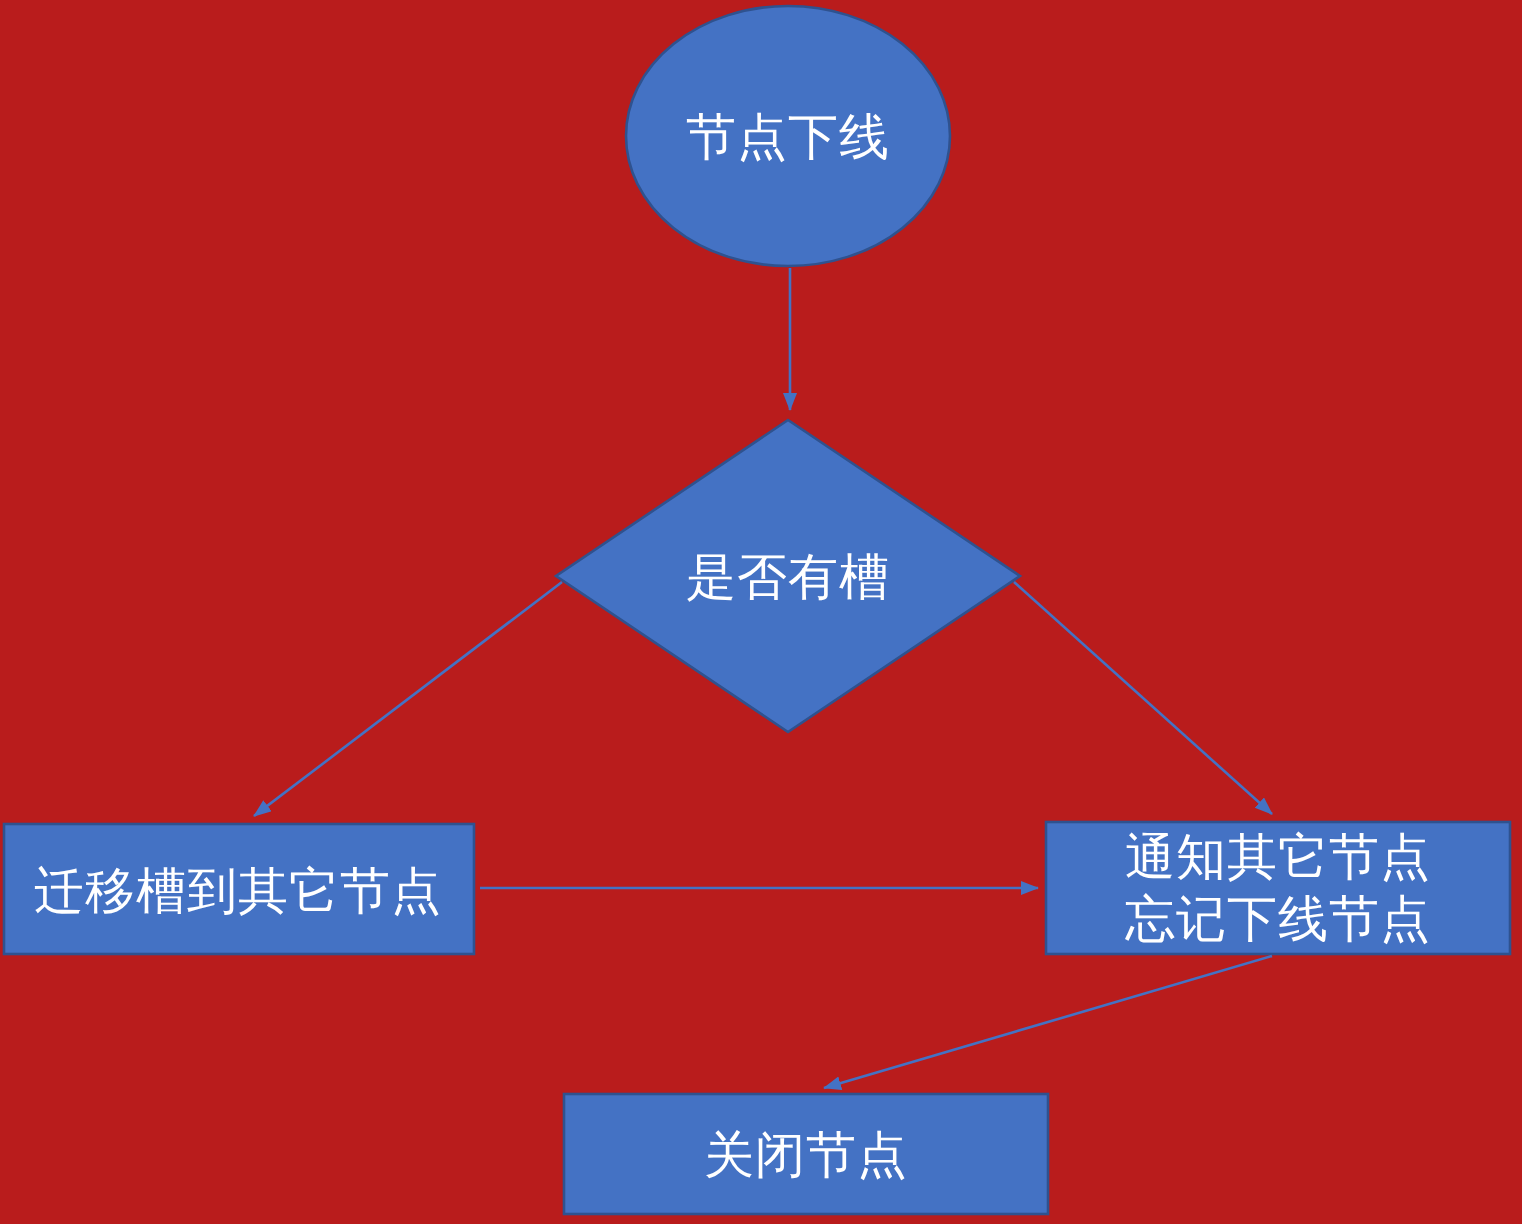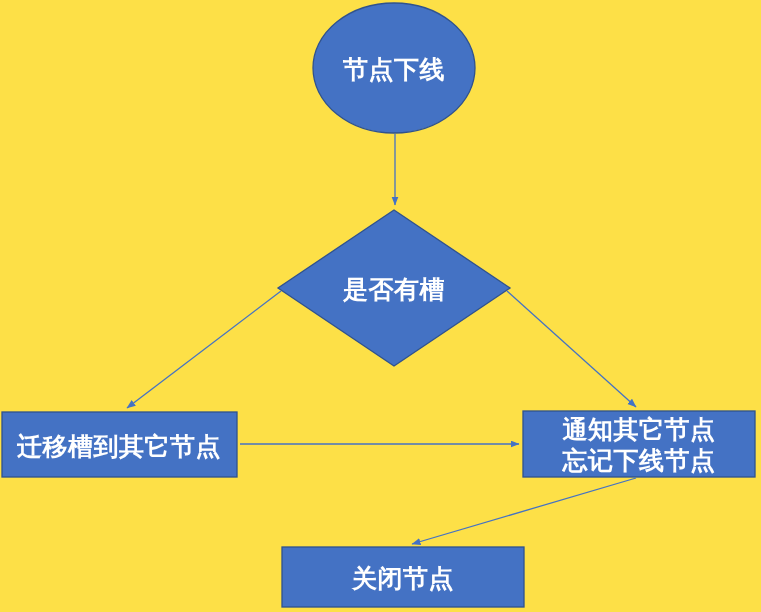--- a/index.html
+++ b/index.html
@@ -4,23 +4,22 @@
 <style>
   html, body {
     margin: 0;
     padding: 0;
     background: #ffffff;
   }
   .canvas-wrap {
     width: 761px;
     height: 612px;
     position: relative;
-    background: #fde047;
+    background: #b91c1c;
     overflow: hidden;
-    font-weight: bold;
   }
   svg { display: block; }
   .shape {
     fill: var(--shape-fill);
     stroke: var(--shape-border);
     stroke-width: 1.3;
   }
   .connector {
     stroke: var(--connector);
     stroke-width: 1.3;

